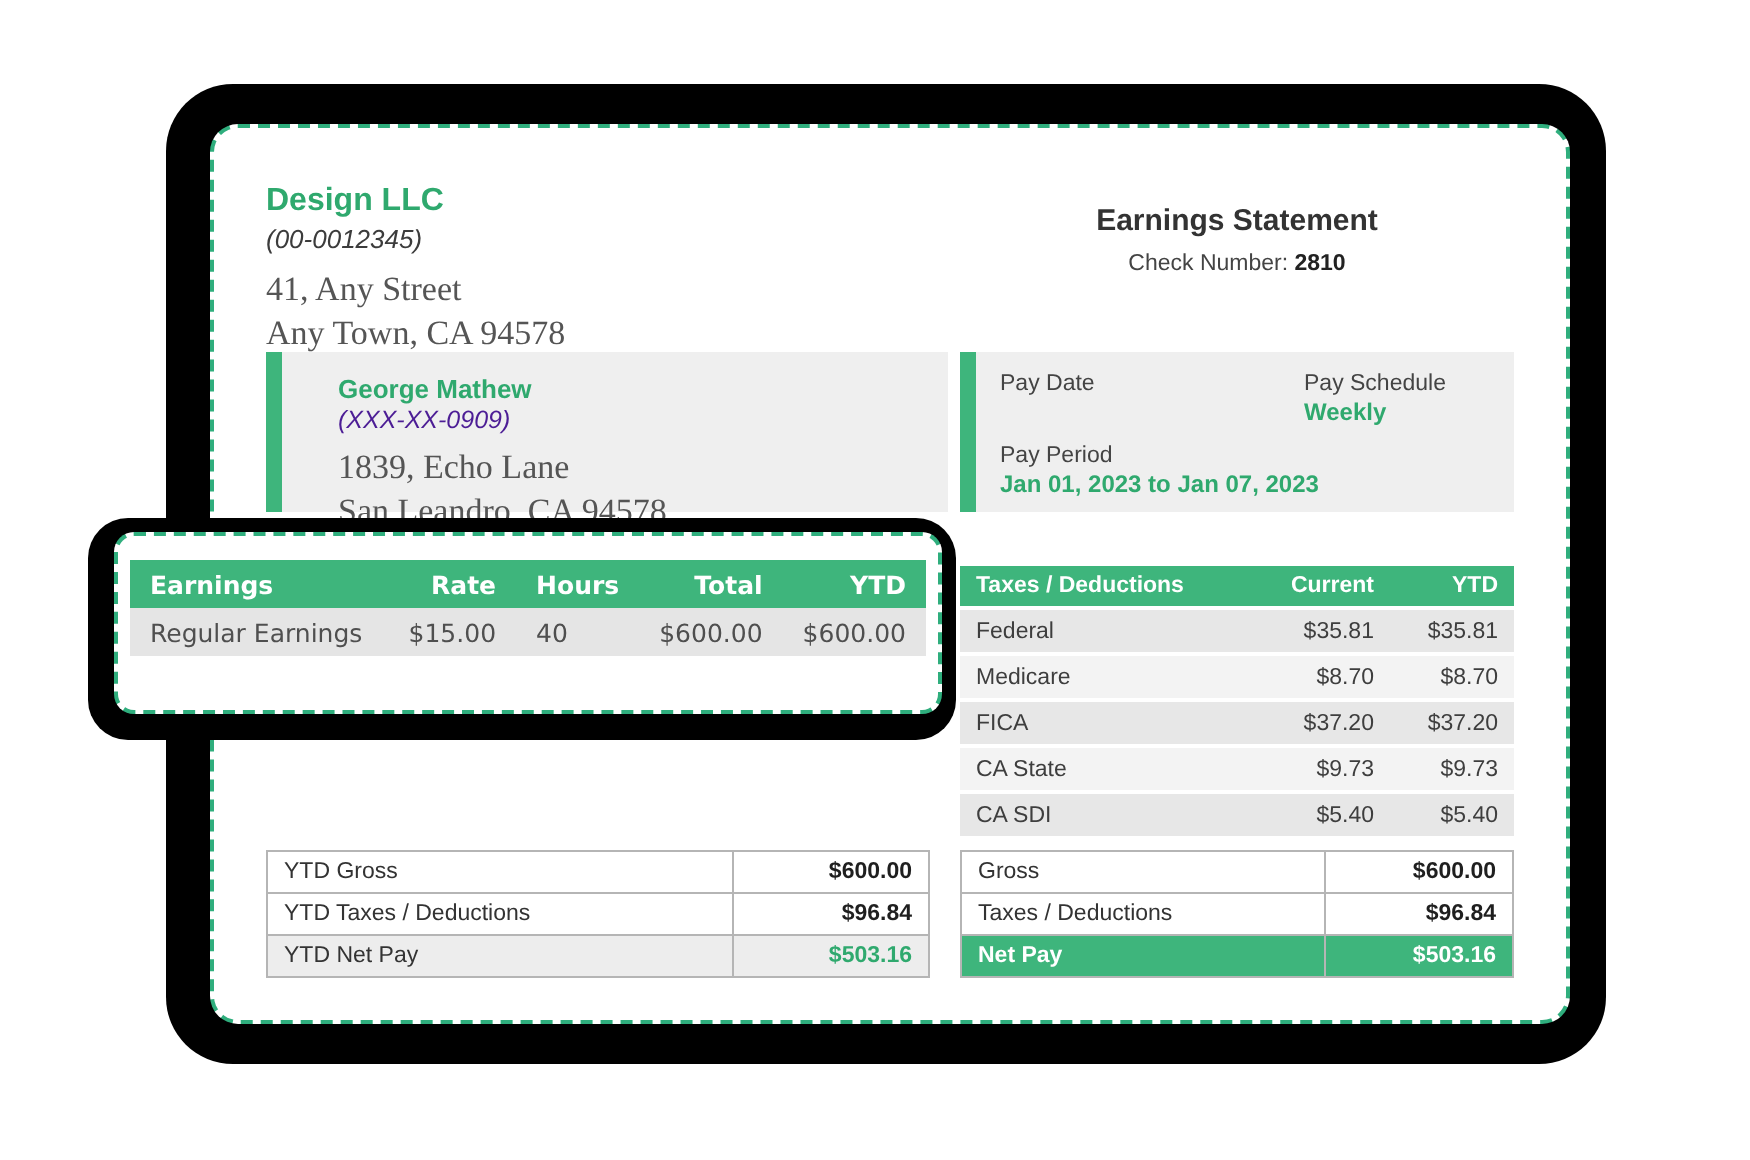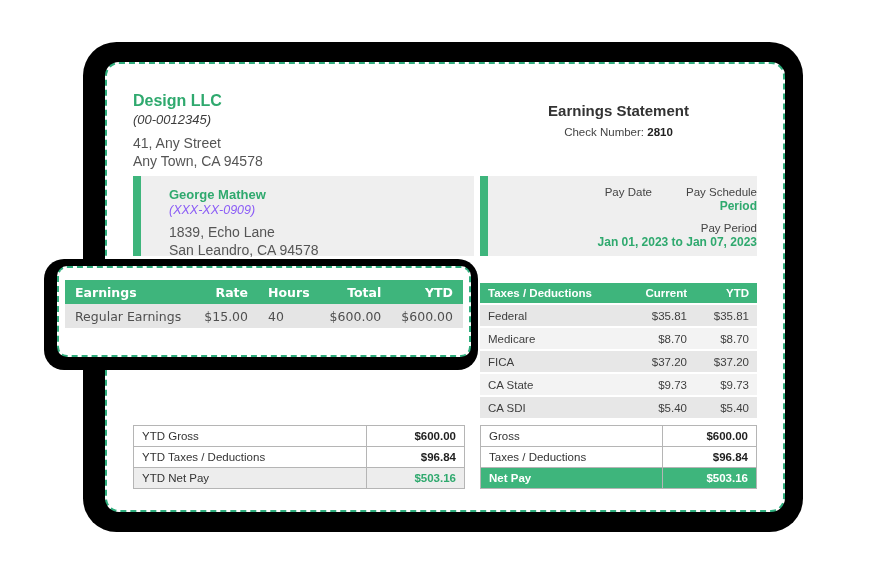--- a/index.html
+++ b/index.html
@@ -9,37 +9,37 @@
   }
   
   .main-card {
     position:absolute; left:105px; top:62px; width:680px; height:450px;
     background:#ffffff; border:2px dashed #2fae7d; border-radius:14px;
     box-shadow:-2px 0 0 20px #000000; box-sizing:border-box; z-index:1;
   }
   .company-block { position:absolute; left:26px; top:28px; }
   .company-name { font-size:16px; font-weight:bold; color:#2fa96e; margin-bottom:2px; }
   .company-id { font-size:13px; font-style:italic; color:#3c3c3c; margin-bottom:7px; }
-  .addr { font-size:14px; color:#555555; line-height:1.32; }
+  .addr { font-size:17px; color:#555555; line-height:1.32;font-family:Liberation Serif, serif; }
 
   .statement-block { position:absolute; left:373px; top:38px; width:277px; text-align:center; }
   .statement-title { font-size:15px; font-weight:bold; color:#333333; margin-bottom:7px; }
   .check-number { font-size:11.5px; color:#444444; }
   .check-number b { color:#222222; }
 
   .info-box {
     position:absolute; top:112px; height:80px; background:#efefef;
     border-left:8px solid #3eb57c; box-sizing:border-box; padding:11px 28px;
   }
   .employee-box { left:26px; width:341px; }
   .pay-box { left:373px; width:277px; padding:10px 0 10px 12px; }
   .emp-name { font-size:13px; font-weight:bold; color:#2fa96e; margin-bottom:1px; }
-  .emp-ssn { font-size:12.5px; font-style:italic; color:#8b5cf6; margin-bottom:6px; }
-
-  .pay-grid { display:grid; grid-template-columns:152px 1fr; grid-row-gap:9px;text-align:right; }
+  .emp-ssn { font-size:12.5px; font-style:italic; color:#4c1d95; margin-bottom:6px; }
+
+  .pay-grid { display:grid; grid-template-columns:152px 1fr; grid-row-gap:9px; }
   .pay-cell.full { grid-column:1 / span 2; }
   .pay-label { font-size:11.5px; color:#444444; margin-bottom:1px; }
   .pay-value { font-size:12px; font-weight:bold; color:#2fa96e; }
 
   
   .taxes-table {
     position:absolute; left:373px; top:219px; width:277px;
     border-collapse:separate; border-spacing:0;
   }
   .taxes-table th {
@@ -119,21 +119,21 @@
       <div class="addr">San Leandro, CA 94578</div>
     </div>
 
     <div class="info-box pay-box">
       <div class="pay-grid">
         <div class="pay-cell">
           <div class="pay-label">Pay Date</div>
         </div>
         <div class="pay-cell">
           <div class="pay-label">Pay Schedule</div>
-          <div class="pay-value">Period</div>
+          <div class="pay-value">Weekly</div>
         </div>
         <div class="pay-cell full">
           <div class="pay-label">Pay Period</div>
           <div class="pay-value">Jan 01, 2023 to Jan 07, 2023</div>
         </div>
       </div>
     </div>
 
     <table class="taxes-table">
       <thead>

